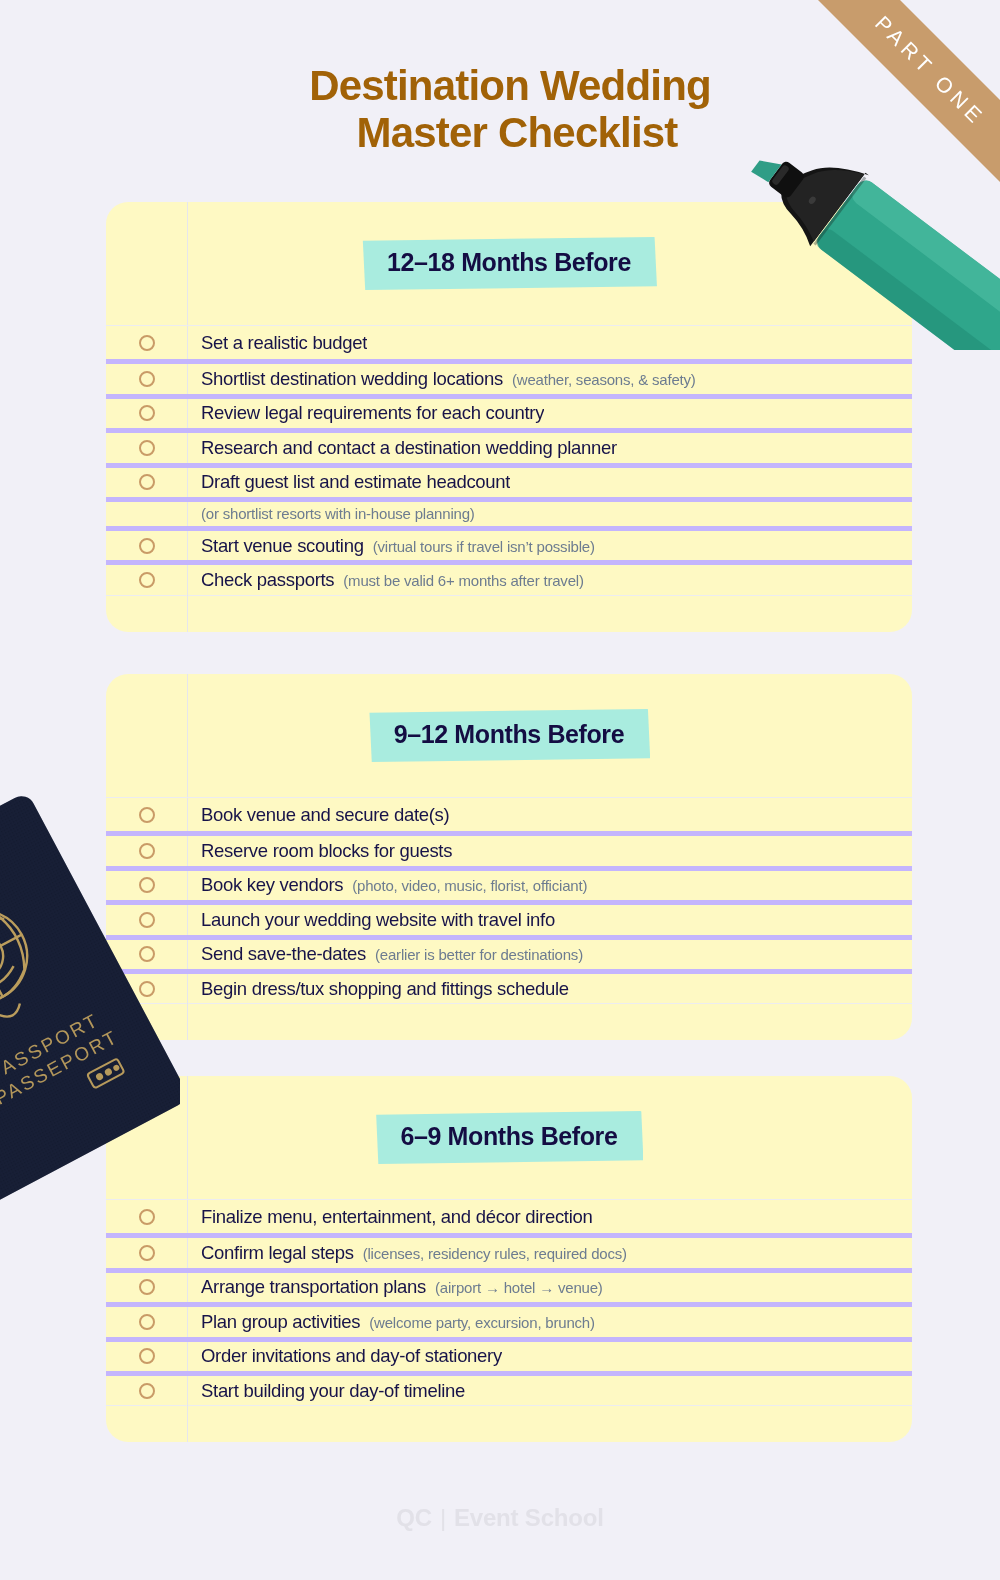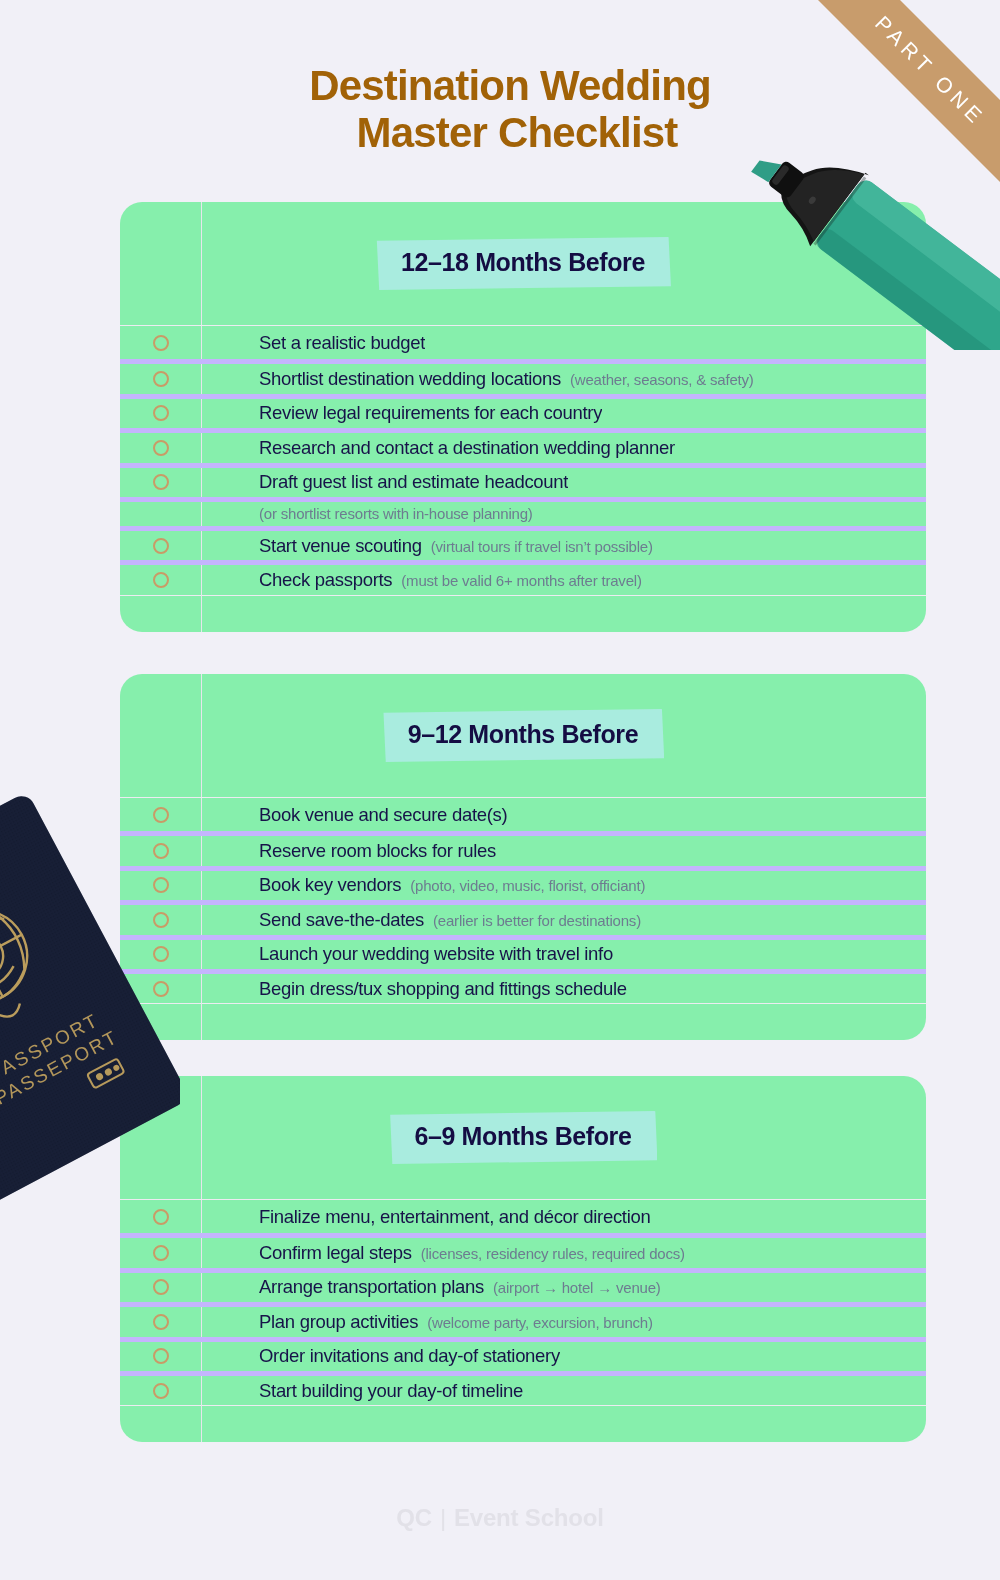--- a/index.html
+++ b/index.html
@@ -39,22 +39,22 @@
   .title .l2{display:block;margin-left:14px;}
 
   
   .pen{position:absolute;top:120px;left:735px;width:290px;height:230px;z-index:30;pointer-events:none;}
 
   
   .passport{position:absolute;top:770px;left:-150px;width:330px;height:470px;z-index:30;pointer-events:none;}
 
   
   .card{
-    position:absolute;left:120px;width:806px;
-    background:#86efac;border-radius:22px;
+    position:absolute;left:106px;width:806px;
+    background:#fef9c3;border-radius:22px;
     overflow:hidden;z-index:10;
   }
   .card .colrule{
     position:absolute;left:81px;top:0;bottom:0;width:1px;background:#e6e6ec;
   }
   .card-head{height:123px;display:flex;align-items:center;justify-content:center;position:relative;}
   .badge{
     position:relative;display:inline-block;
     padding:11px 26px 13px 26px;
     background:#a9ecdf;
@@ -74,21 +74,21 @@
     width:81px;flex:0 0 81px;
     display:flex;align-items:center;justify-content:center;
   }
   .circle{
     width:16px;height:16px;border-radius:50%;
     border:2px solid #c99b67;box-sizing:border-box;
   }
   .row .txt{
     padding-left:14px;
     display:flex;align-items:baseline;flex-wrap:nowrap;
-    white-space:nowrap;overflow:hidden;margin-left:44px;
+    white-space:nowrap;overflow:hidden;
   }
   .main-t{color:#171349;font-size:18.5px;letter-spacing:-0.3px;}
   .note-t{color:#6d7c90;font-size:15px;letter-spacing:-0.2px;margin-left:9px;}
   .row.subnote{height:29px;}
   .row.subnote .note-t{margin-left:0;font-size:15px;}
   .card-foot{height:37px;}
 
   
   .footer{
     position:absolute;left:0;bottom:48px;width:1000px;text-align:center;
@@ -254,47 +254,47 @@
             </div>
             <div class="txt">
               <span class="main-t">Book venue and secure date(s)</span>
             </div>
           </div>
           <div class="row">
             <div class="cb-cell">
               <div class="circle"></div>
             </div>
             <div class="txt">
-              <span class="main-t">Reserve room blocks for rules</span>
+              <span class="main-t">Reserve room blocks for guests</span>
             </div>
           </div>
           <div class="row">
             <div class="cb-cell">
               <div class="circle"></div>
             </div>
             <div class="txt">
               <span class="main-t">Book key vendors</span>
               <span class="note-t">(photo, video, music, florist, officiant)</span>
             </div>
           </div>
           <div class="row">
             <div class="cb-cell">
               <div class="circle"></div>
             </div>
             <div class="txt">
+              <span class="main-t">Launch your wedding website with travel info</span>
+            </div>
+          </div>
+          <div class="row">
+            <div class="cb-cell">
+              <div class="circle"></div>
+            </div>
+            <div class="txt">
               <span class="main-t">Send save-the-dates</span>
               <span class="note-t">(earlier is better for destinations)</span>
-            </div>
-          </div>
-          <div class="row">
-            <div class="cb-cell">
-              <div class="circle"></div>
-            </div>
-            <div class="txt">
-              <span class="main-t">Launch your wedding website with travel info</span>
             </div>
           </div>
           <div class="row">
             <div class="cb-cell">
               <div class="circle"></div>
             </div>
             <div class="txt">
               <span class="main-t">Begin dress/tux shopping and fittings schedule</span>
             </div>
           </div>

